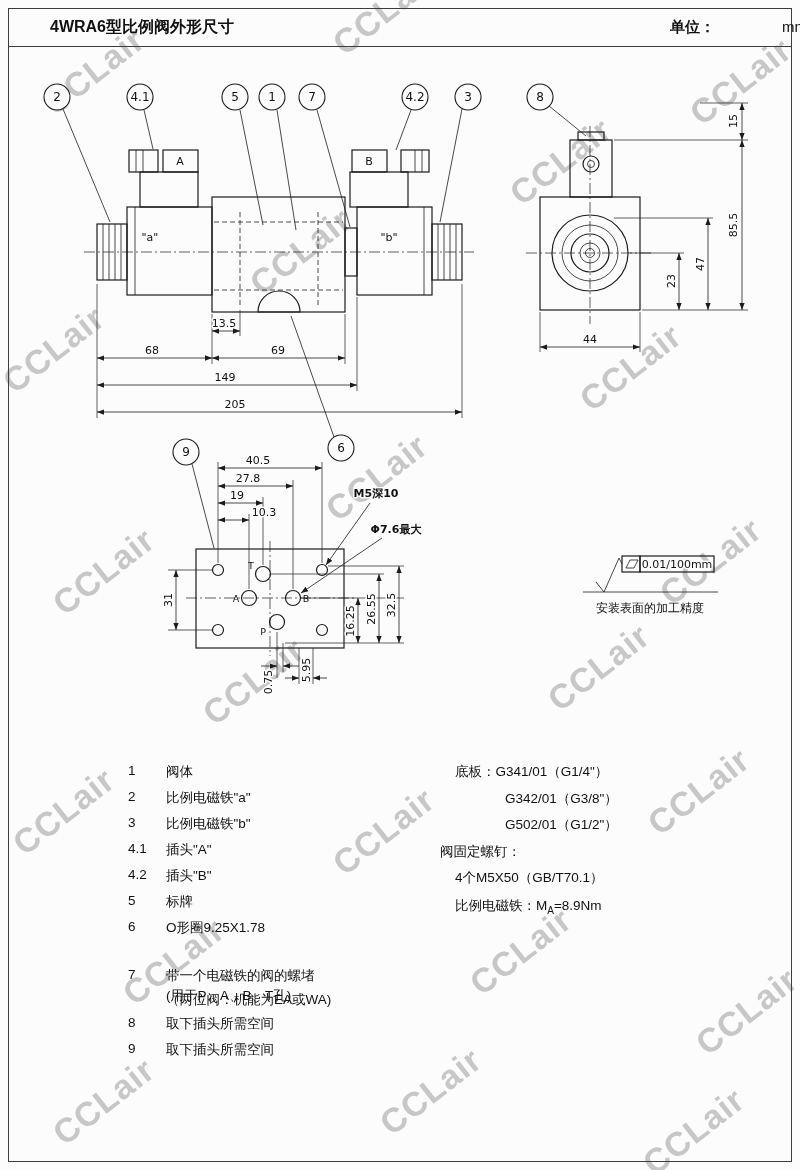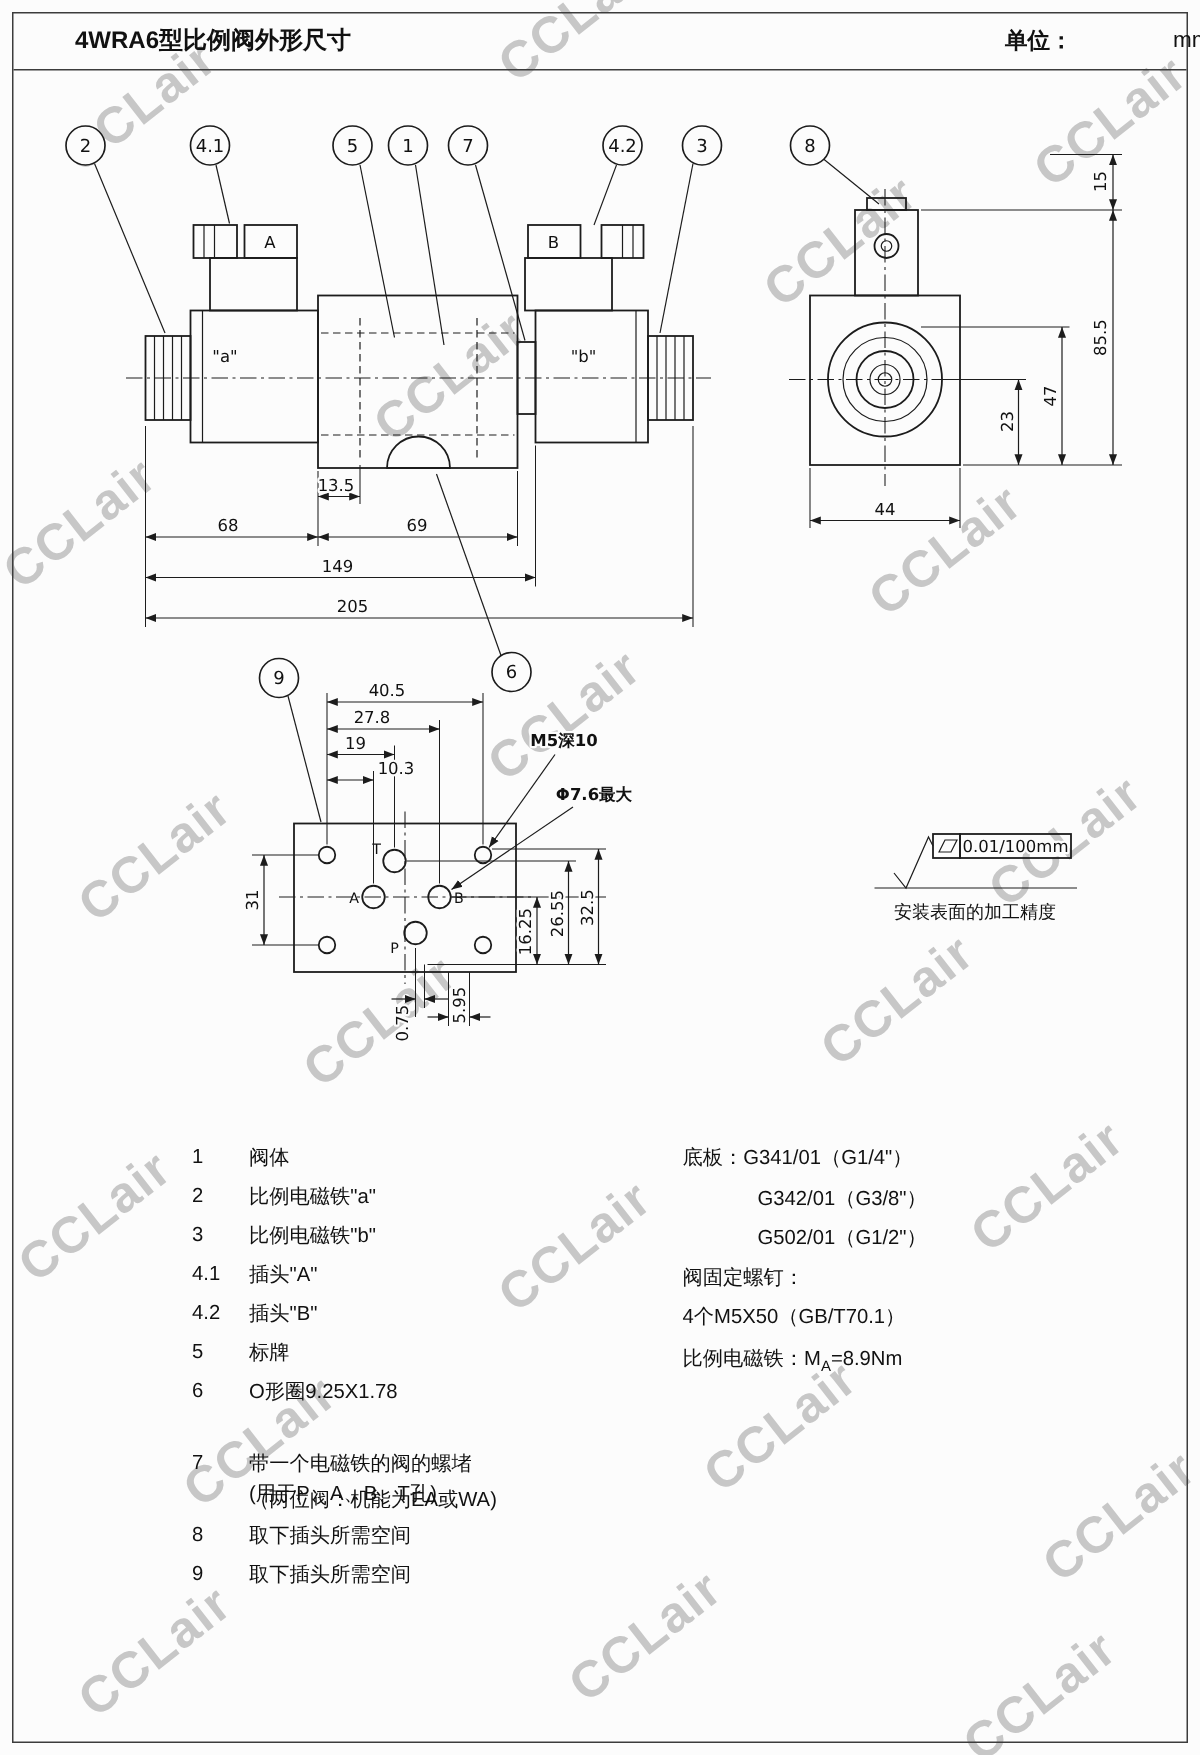--- a/index.html
+++ b/index.html
@@ -341,20 +341,20 @@
       <span>取下插头所需空间</span>
     </div>
     <div class="prow" style="top:1041px">
       <span class="no">9</span>
       <span>取下插头所需空间</span>
     </div>
 
     <div class="rrow" style="left:455px;top:763px">底板：G341/01（G1/4"）</div>
     <div class="rrow" style="left:505px;top:790px">G342/01（G3/8"）</div>
     <div class="rrow" style="left:505px;top:816px">G502/01（G1/2"）</div>
-    <div class="rrow" style="left:455px;top:843px">阀固定螺钉：</div>
+    <div class="rrow" style="left:440px;top:843px">阀固定螺钉：</div>
     <div class="rrow" style="left:455px;top:869px">4个M5X50（GB/T70.1）</div>
     <div class="rrow" style="left:455px;top:897px">
       <span>比例电磁铁：M</span><sub>A</sub><span>=8.9Nm</span>
     </div>
   </div>
 
 </div>
 
 </body></html>

